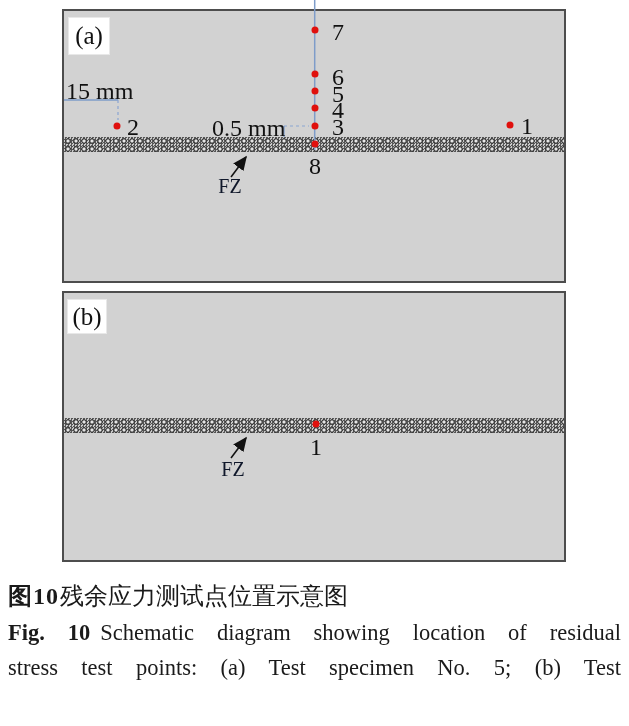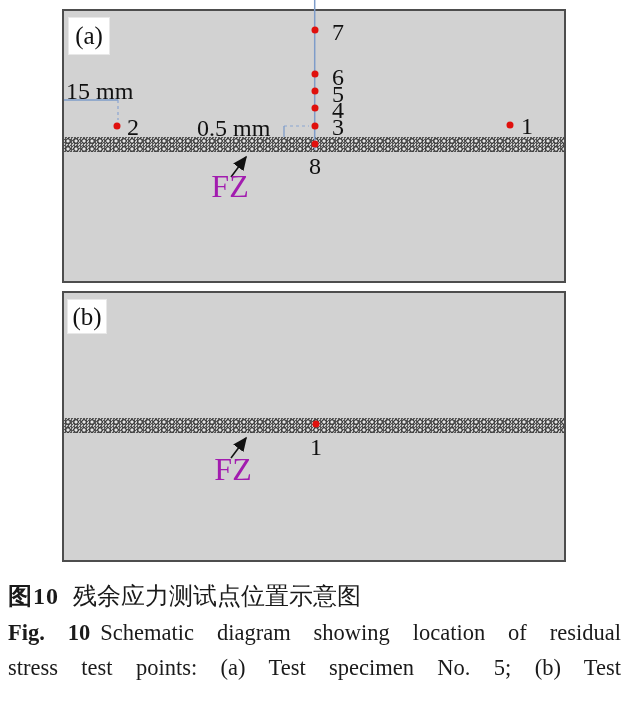--- a/index.html
+++ b/index.html
@@ -37,27 +37,27 @@
   }
   .num{
     position:absolute;font-size:24px;line-height:1;color:#111;
     transform:translate(0,-50%);white-space:nowrap;
   }
   .num.centered{transform:translate(-50%,-50%);}
   .dim{
     position:absolute;font-size:24px;line-height:1;color:#111;white-space:nowrap;
   }
   .fz{
-    position:absolute;font-size:32px;line-height:1;color:#a21caf;
+    position:absolute;font-size:20px;line-height:1;color:#0f172a;
     transform:translate(-50%,-50%);
   }
   .overlay{position:absolute;left:0;top:0;pointer-events:none;}
   .caption{position:absolute;left:8px;top:578px;width:613px;}
   .cap-zh{font-size:24px;line-height:37px;white-space:nowrap;}
-  .cap-zh b{margin-right:14px;letter-spacing:1px;}
+  .cap-zh b{margin-right:1px;letter-spacing:1px;}
   .cap-en{font-size:22.5px;line-height:35px;}
   .cap-en.just{text-align:justify;text-align-last:justify;}
   .cap-en b{margin-right:10px;}
 </style>
 </head>
 <body>
 
 <div class="page">
 
   <div class="panel" id="panel-a"></div>
@@ -105,21 +105,21 @@
   <div class="num" style="left:332px;top:94px;">5</div>
   <div class="num" style="left:332px;top:110px;">4</div>
   <div class="num" style="left:332px;top:127px;">3</div>
   <div class="num centered" style="left:315px;top:166px;">8</div>
   <div class="num" style="left:127px;top:127px;">2</div>
   <div class="num" style="left:521px;top:126px;">1</div>
 
   <div class="num centered" style="left:316px;top:447px;">1</div>
 
   <div class="dim" style="left:66px;top:79px;">15 mm</div>
-  <div class="dim" style="left:197px;top:116px;">0.5 mm</div>
+  <div class="dim" style="left:212px;top:116px;">0.5 mm</div>
 
   <div class="fz" style="left:230px;top:186px;">FZ</div>
   <div class="fz" style="left:233px;top:469px;">FZ</div>
 
   <div class="caption">
     <div class="cap-zh">
       <b>图10</b><span>残余应力测试点位置示意图</span>
     </div>
     <div class="cap-en just">
       <b>Fig. 10</b><span>Schematic diagram showing location of residual</span>

